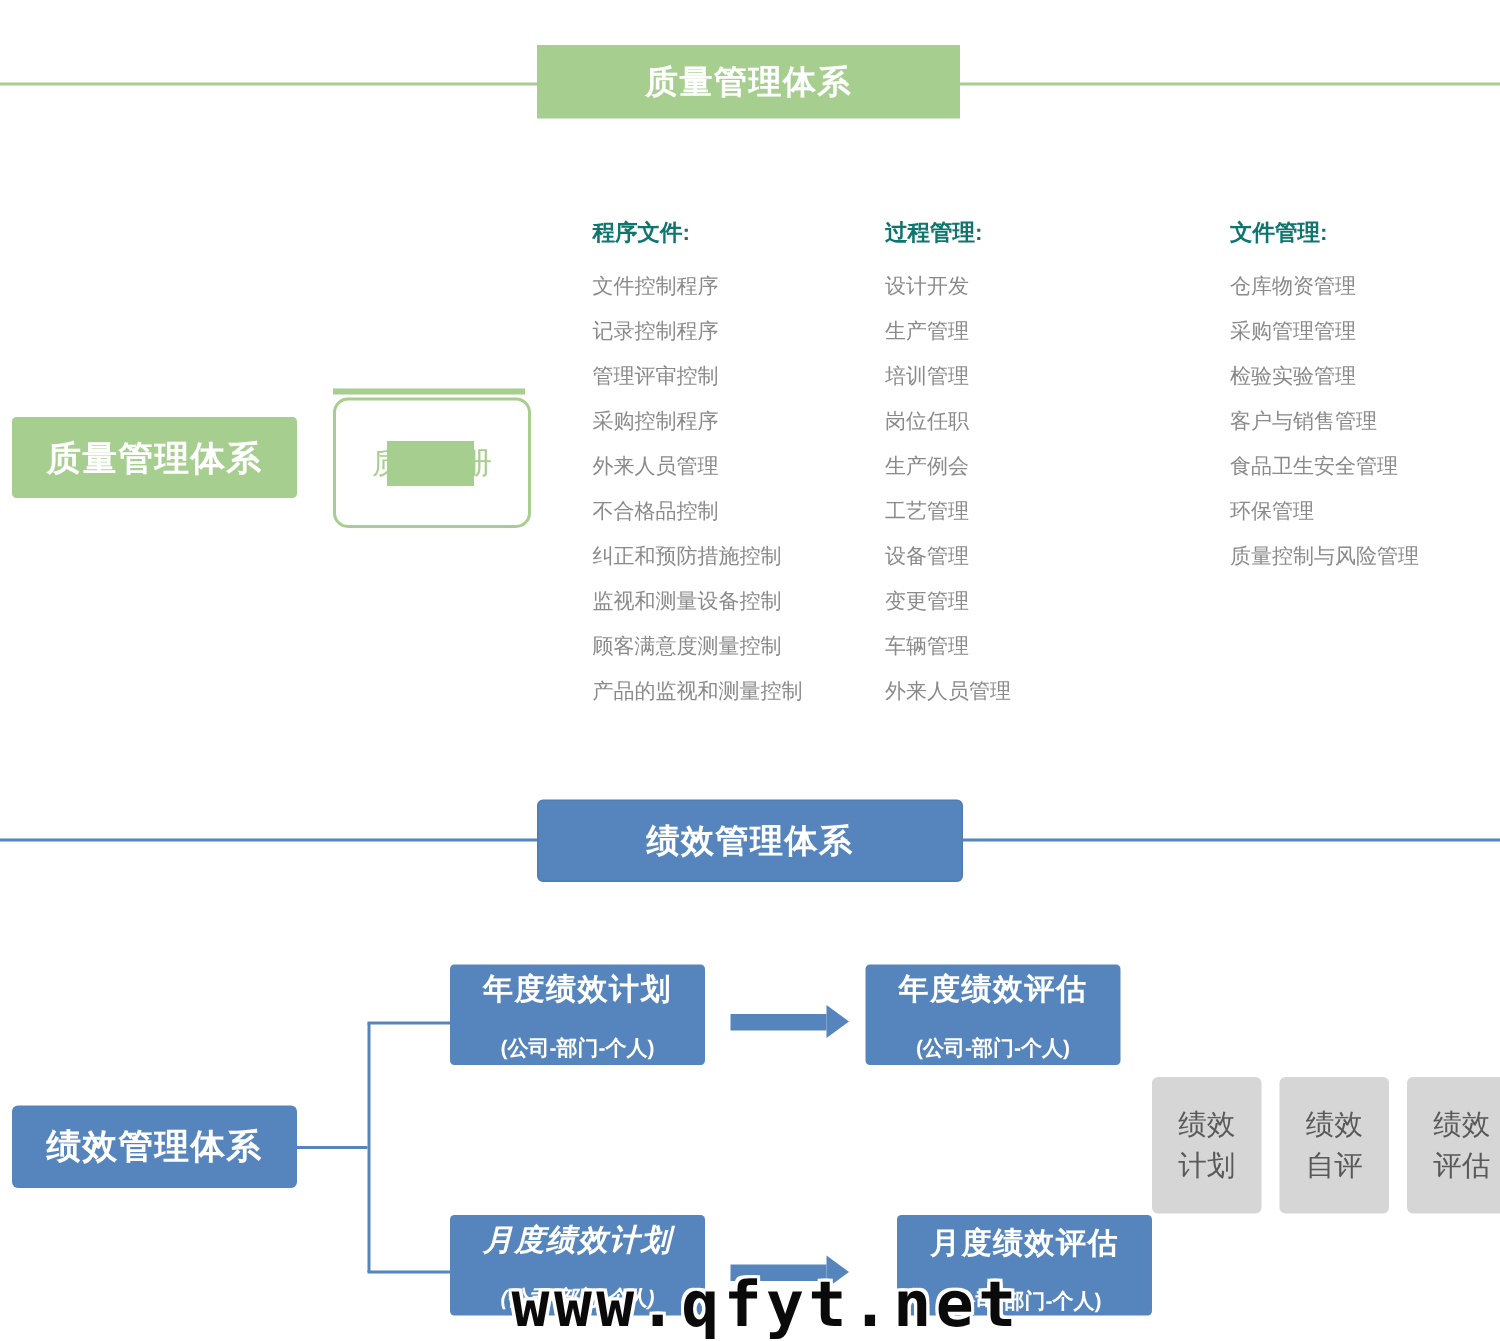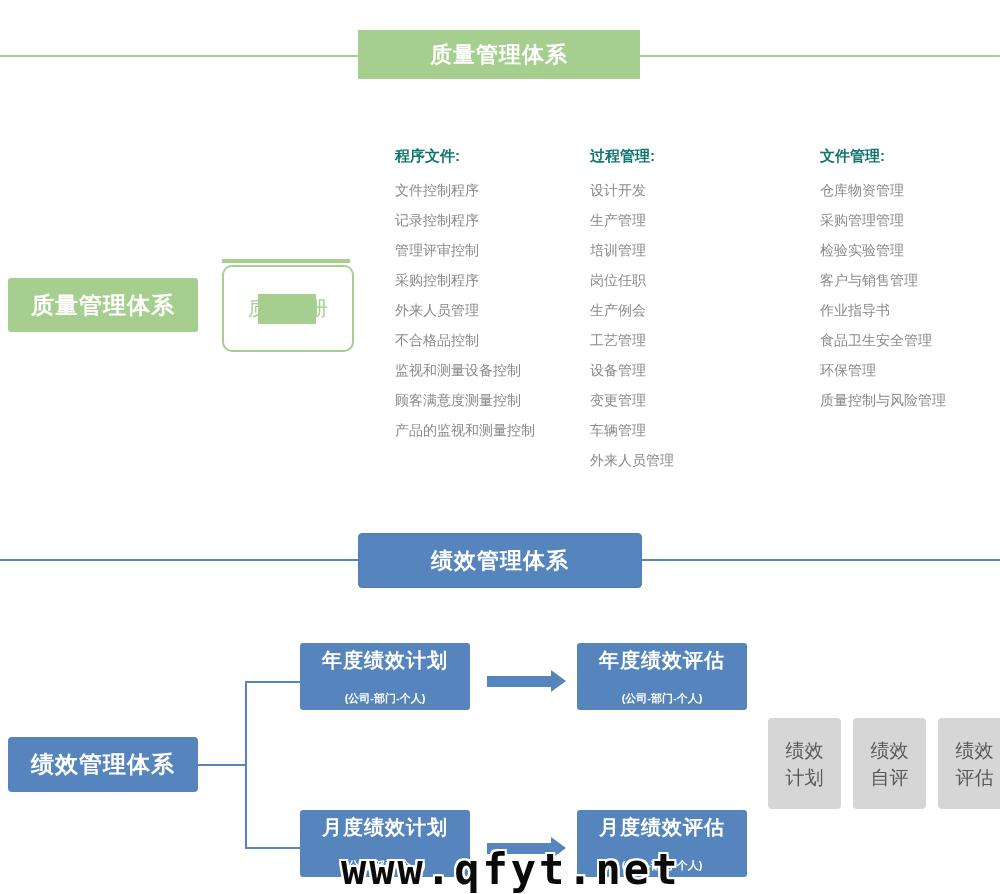--- a/index.html
+++ b/index.html
@@ -63,25 +63,25 @@
   .conn-vert        { left: 245px; top: 682px; width: 2px;  height: 166px; }
   .conn-branch-top  { left: 245px; top: 681px; width: 55px; height: 2px; }
   .conn-branch-bot  { left: 245px; top: 847px; width: 55px; height: 2px; }
 
   .node-box {
     position: absolute; width: 170px; height: 67px; background: #5585bc; border-radius: 3px;
     display: flex; flex-direction: column; align-items: center; justify-content: center;
     color: #ffffff; gap: 17px;
   }
   .node-title { font-size: 20px; font-weight: bold; letter-spacing: 1px; }
-  .node-sub   { font-size: 11px; font-weight: bold; }
+  .node-sub   { font-size: 14px; font-weight: bold; }
   .annual-plan  { left: 300px; top: 643px; }
   .annual-eval  { left: 577px; top: 643px; }
-  .monthly-plan { left: 300px; top: 810px; }
-  .monthly-eval { left: 577px; top: 810px; }
+  .monthly-plan { left: 300px; top: 810px; font-style: italic; }
+  .monthly-eval { left: 598px; top: 810px; justify-content: flex-end; }
 
   .flow-arrow { position: absolute; width: 80px; height: 22px; }
   .arrow-1 { left: 487px; top: 670px; }
   .arrow-2 { left: 487px; top: 837px; }
   .arrow-shaft {
     position: absolute; left: 0; top: 6px; width: 64px; height: 11px; background: #5585bc;
   }
   .arrow-head {
     position: absolute; left: 64px; top: 0; width: 0; height: 0;
     border-top: 11px solid transparent; border-bottom: 11px solid transparent;
@@ -127,20 +127,21 @@
 
   <div class="doc-col col-1">
     <div class="doc-col-header">程序文件:</div>
     <div>
         <div class="doc-item">文件控制程序</div>
         <div class="doc-item">记录控制程序</div>
         <div class="doc-item">管理评审控制</div>
         <div class="doc-item">采购控制程序</div>
         <div class="doc-item">外来人员管理</div>
         <div class="doc-item">不合格品控制</div>
+        <div class="doc-item">纠正和预防措施控制</div>
         <div class="doc-item">监视和测量设备控制</div>
         <div class="doc-item">顾客满意度测量控制</div>
         <div class="doc-item">产品的监视和测量控制</div>
       </div>
   </div>
 
   <div class="doc-col col-2">
     <div class="doc-col-header">过程管理:</div>
     <div>
         <div class="doc-item">设计开发</div>
@@ -156,21 +157,20 @@
       </div>
   </div>
 
   <div class="doc-col col-3">
     <div class="doc-col-header">文件管理:</div>
     <div>
         <div class="doc-item">仓库物资管理</div>
         <div class="doc-item">采购管理管理</div>
         <div class="doc-item">检验实验管理</div>
         <div class="doc-item">客户与销售管理</div>
-        <div class="doc-item">作业指导书</div>
         <div class="doc-item">食品卫生安全管理</div>
         <div class="doc-item">环保管理</div>
         <div class="doc-item">质量控制与风险管理</div>
       </div>
   </div>
 
   <div class="hline blue-line"></div>
   <div class="banner blue-banner">绩效管理体系</div>
 
   <div class="root-box blue-root">绩效管理体系</div>

